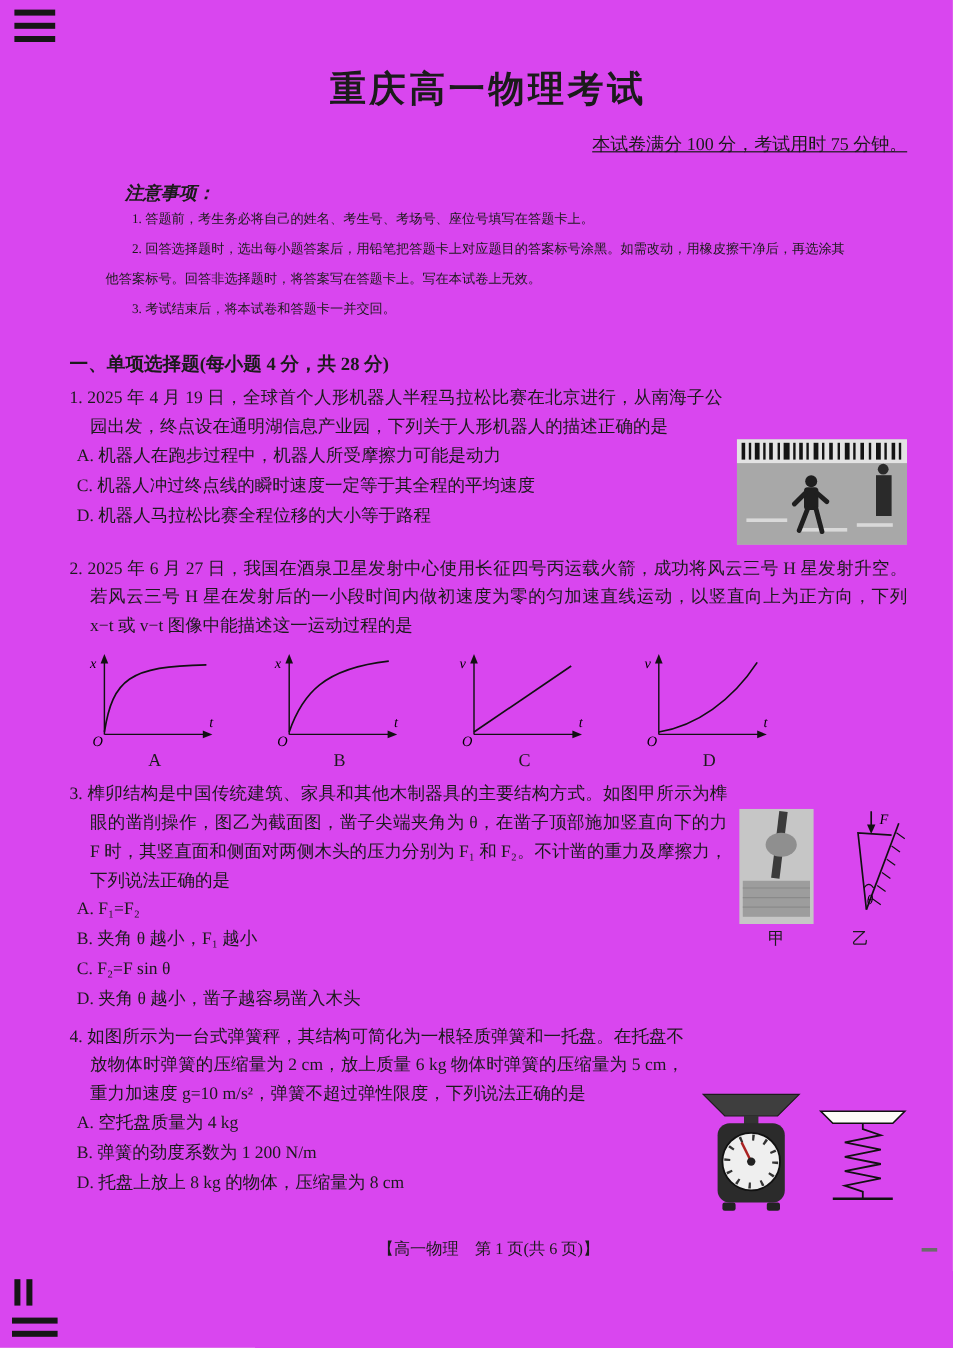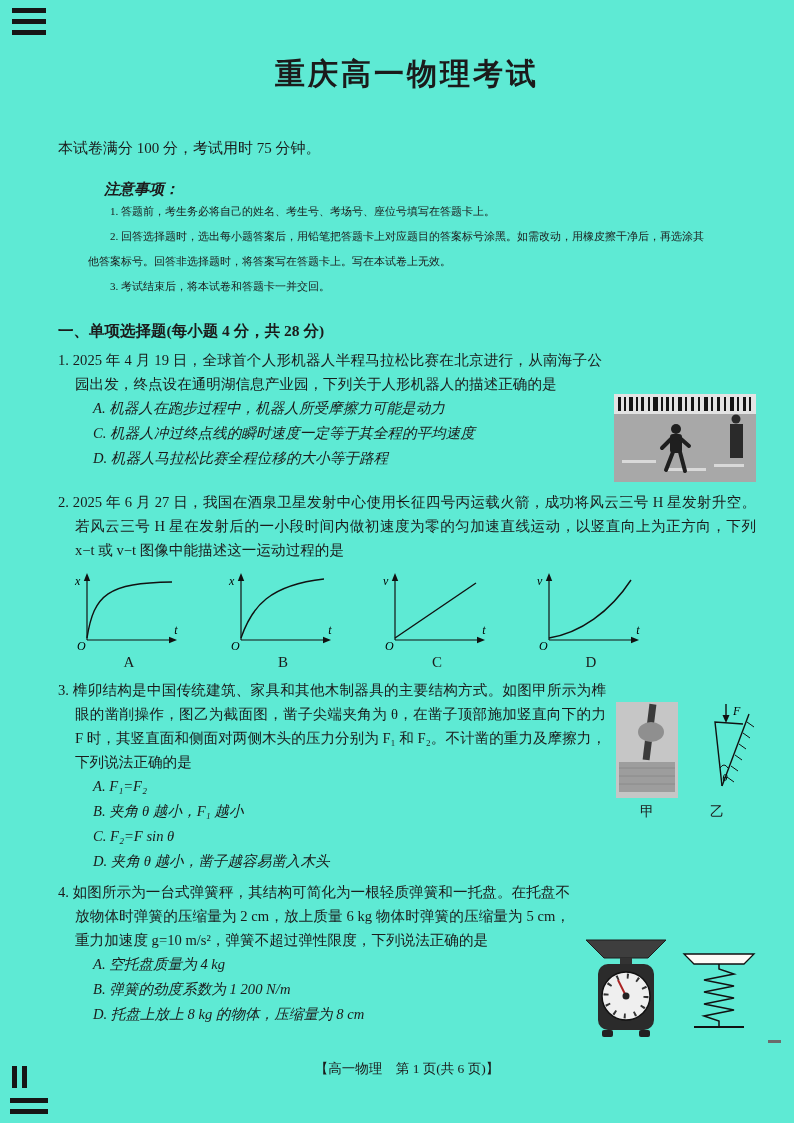--- a/index.html
+++ b/index.html
@@ -1,26 +1,26 @@
 <!DOCTYPE html>
 <html><head>
 <meta charset="utf-8">
 <style>
   html,body{margin:0;padding:0;}
   body{width:794px;height:1123px;background:#e9e7e2;font-family:"Liberation Serif","DejaVu Serif",serif;}
-  .page{position:relative;width:794px;height:1123px;background:#5eead4;color:#1b1b1b;overflow:hidden;}
+  .page{position:relative;width:794px;height:1123px;background:#d946ef;color:#1b1b1b;overflow:hidden;}
   .content{position:absolute;top:54px;left:58px;right:38px;}
   .title{text-align:center;font-size:30px;font-weight:bold;letter-spacing:3px;}
-  .subtitle{text-align:left;font-size:15px;margin-top:44px;}
+  .subtitle{text-align:right;font-size:15px;margin-top:16px;text-decoration:underline;}
   .notice-heading{margin-top:22px;margin-left:46px;font-weight:bold;font-size:15px;font-style:italic;}
   .notice-item{margin-left:30px;width:616px;text-indent:2em;font-size:11px;line-height:25px;text-align:justify;}
   .section-heading{margin-top:22px;font-weight:bold;font-size:15.5px;}
   .question{margin-top:6px;font-size:14.6px;line-height:24px;overflow:hidden;}
   .stem{padding-left:17px;text-indent:-17px;text-align:justify;}
-  .options{margin-left:35px;font-style:italic;}
+  .options{margin-left:6px;}
   .option{line-height:25px;}
   .fig{float:right;}
   .fig-q1{width:142px;height:88px;margin:46px 0 2px 12px;}
   .fig-q3{width:140px;margin:24px 0 2px 10px;text-align:center;}
   .fig-q4{width:178px;height:112px;margin:52px 0 2px 8px;}
   .fig-labels{display:flex;font-size:14px;margin-top:2px;}
   .fig-labels span{text-align:center;}
   .fig-labels .l1{width:62px;}
   .fig-labels .l2{width:78px;}
   .graphs{display:flex;gap:40px;margin:8px 0 0 14px;}

